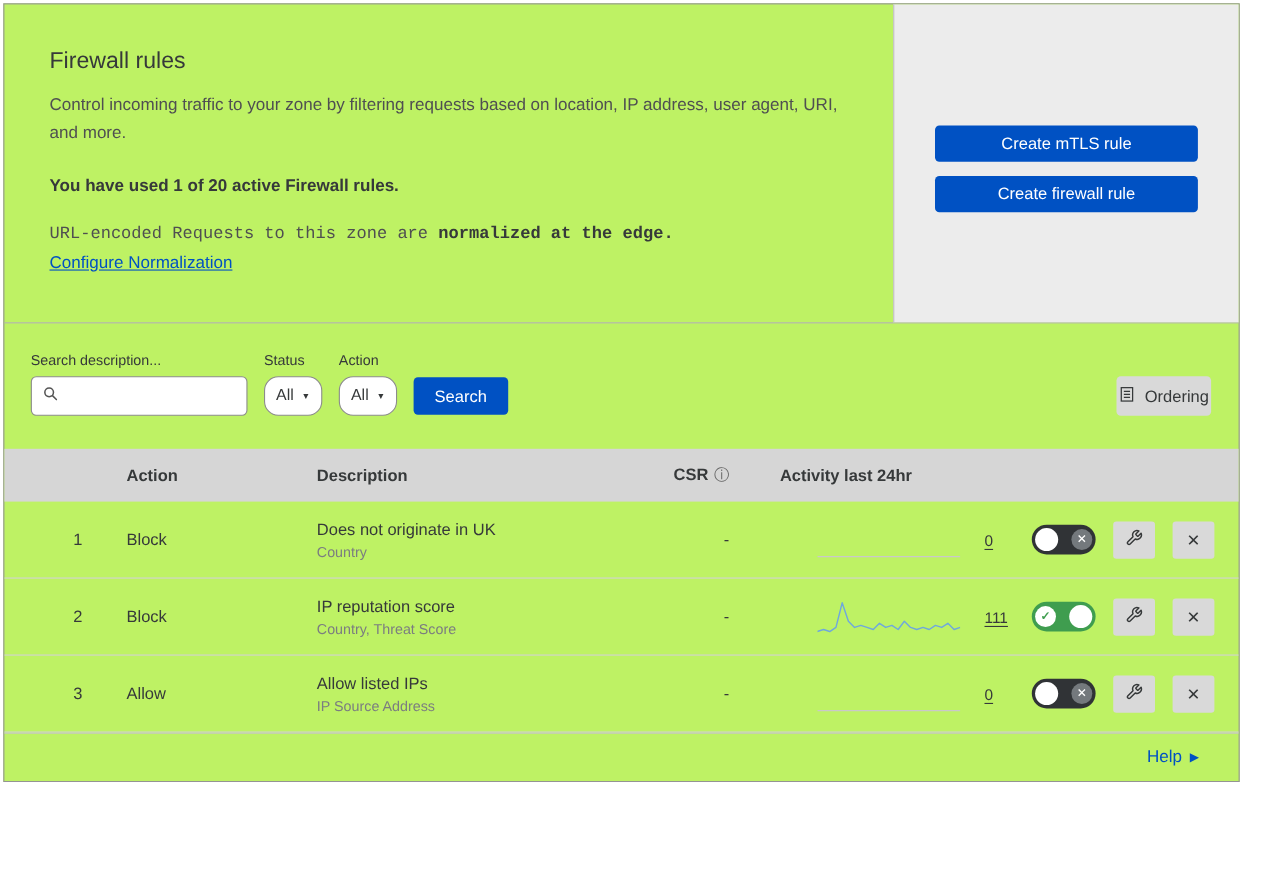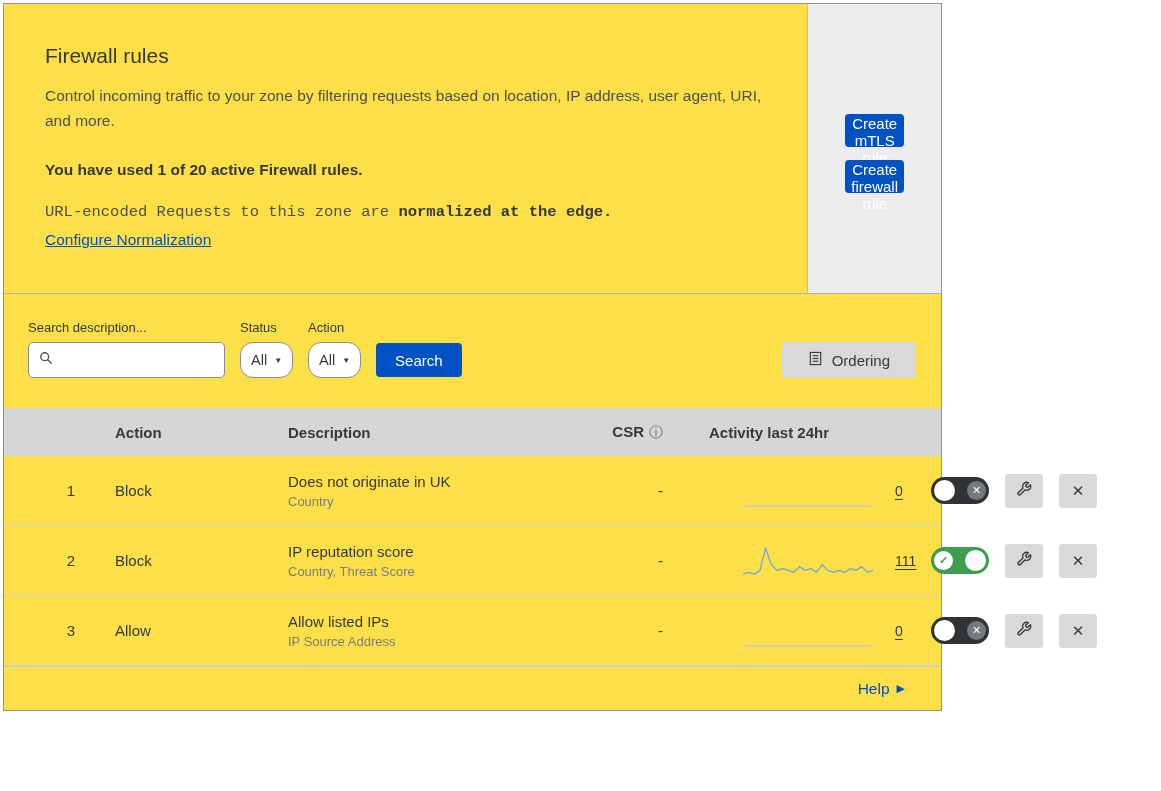--- a/index.html
+++ b/index.html
@@ -3,24 +3,24 @@
 <meta charset="utf-8">
 <style>
   * { box-sizing: border-box; }
   body {
     margin: 0;
     background: #fff;
     font-family: "Liberation Sans", sans-serif;
     color: #36393a;
   }
   .page {
-    width: 939px;
+    width: 1124px;
     margin: 3px 0 0 3px;
     border: 1px solid #949494;
-    background: #fde047;
+    background: #bef264;
   }
 
   
   .top-section { display: flex; border-bottom: 1px solid #b3b3b3; }
   .top-left {
     width: 808px;
     padding: 40px 40px 0 41px;
     height: 289px;
   }
   .top-left h1 { margin: 0; font-size: 21px; font-weight: 400; color: #36393a; }
@@ -51,21 +51,21 @@
   }
   .search-input { border: none; outline: none; flex: 1; height: 100%; font-size: 14px; font-family: inherit; min-width: 0; background: transparent; }
   .dropdown {
     height: 36px; border: 1px solid #8c8c8c; border-radius: 13px; background: #fff;
     display: flex; align-items: center; padding: 0 10px; gap: 7px; font-size: 14.5px; cursor: pointer;
   }
   .caret { font-size: 8px; color: #36393a; }
   .search-btn { padding: 0 19px; height: 34px; margin-bottom: 1px; }
   .ordering-btn {
     margin-left: auto; height: 36px; background: #d9d9d9; border: none; border-radius: 4px;
-    display: flex; align-items: center; gap: 9px; padding: 0 26px;
+    display: flex; align-items: center; gap: 9px; padding: 0 2px;
     font-size: 15px; font-family: inherit; color: #36393a; cursor: pointer;
   }
 
   
   .grid { display: grid; grid-template-columns: 88px 173px 296px 110px 260px 1fr; align-items: center; }
   .thead { background: #d6d6d6; height: 48px; font-weight: 700; font-size: 15px; color: #36393a; }
   .c1 { text-align: right; padding-right: 17px; }
   .c2, .c3 { padding-left: 23px; }
   .c4 { text-align: right; padding-right: 8px; }
   .thead .c5 { padding-left: 38px; }

